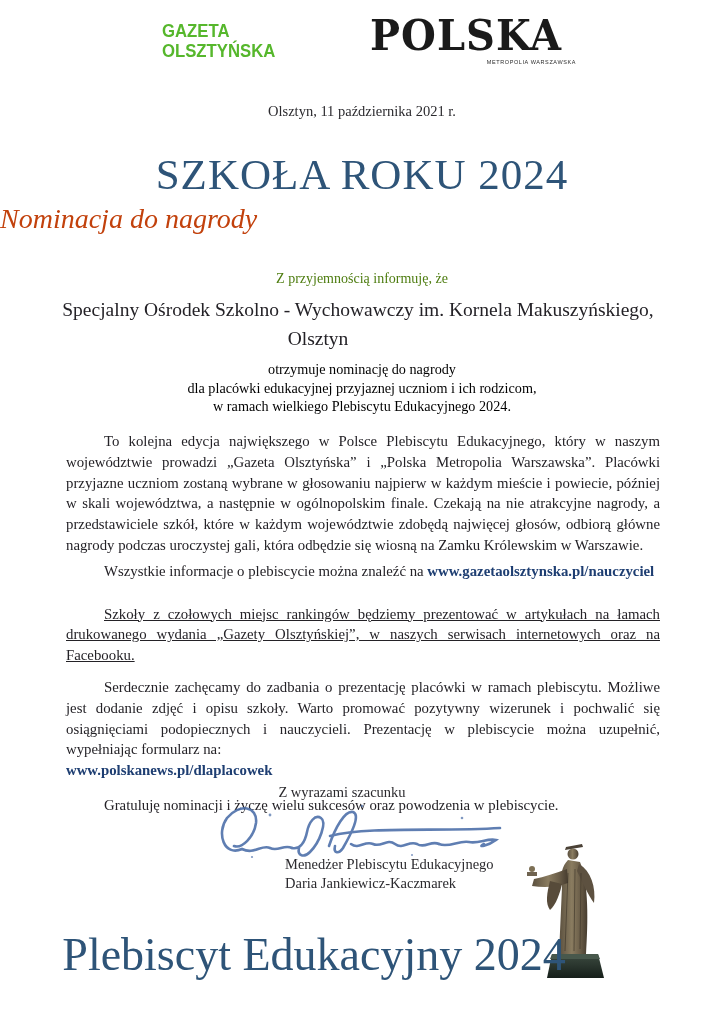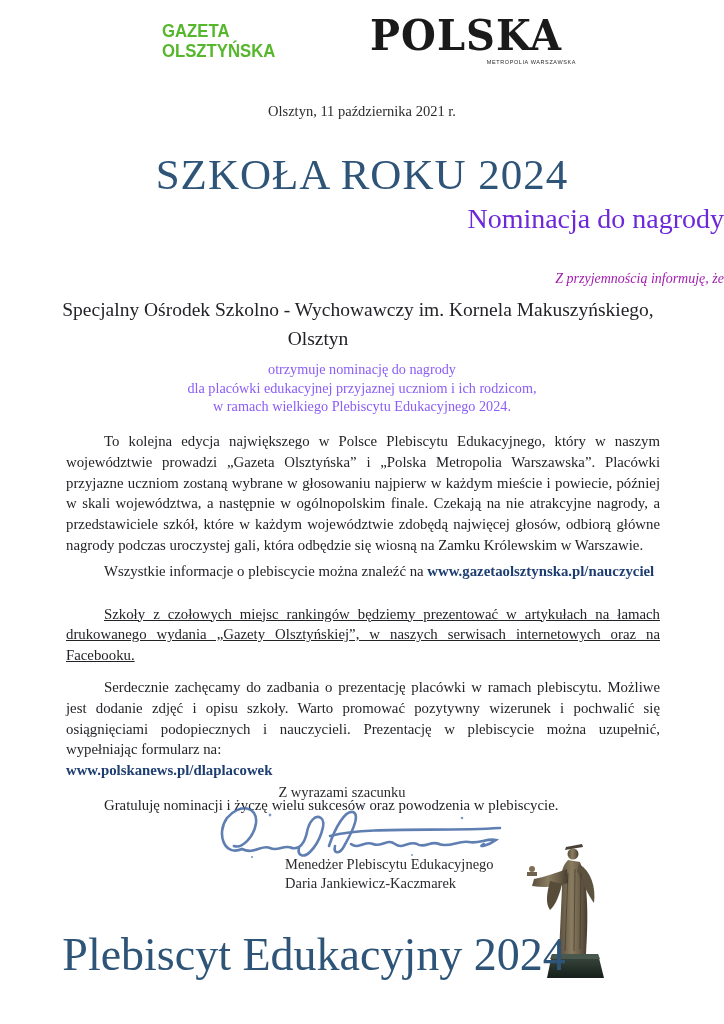--- a/index.html
+++ b/index.html
@@ -24,26 +24,26 @@
   .logo-polska .sub{
     font-family:"Liberation Sans", sans-serif;font-size:5.5px;color:#2a2a2a;
     letter-spacing:0.6px;text-align:right;margin-top:3px;
   }
   
   .dateline{position:absolute;top:103px;left:0;width:724px;text-align:center;font-size:14.5px;color:#2b2a2e;}
   .title{
     position:absolute;top:150px;left:0;width:724px;text-align:center;
     font-size:43px;letter-spacing:1px;color:#2e5478;white-space:nowrap;
   }
-  .subtitle{position:absolute;top:203px;left:0;width:724px;text-align:right;font-size:28px;color:#6d28d9;}
+  .subtitle{position:absolute;top:203px;left:0;width:724px;text-align:left;font-size:28px;color:#c2410c;font-style:italic;}
   
-  .lead{position:absolute;top:271px;left:0;width:724px;text-align:right;font-size:14px;color:#a21caf;font-style:italic;}
+  .lead{position:absolute;top:271px;left:0;width:724px;text-align:center;font-size:14px;color:#4d7c0f;}
   .school{position:absolute;top:298px;left:0;width:716px;text-align:center;font-size:19.5px;color:#242227;line-height:24px;}
   .school-city{position:absolute;top:328px;left:0;width:636px;text-align:center;font-size:19.5px;color:#242227;}
-  .award{position:absolute;top:360px;left:0;width:724px;text-align:center;font-size:14.2px;line-height:18.6px;color:#8b5cf6;}
+  .award{position:absolute;top:360px;left:0;width:724px;text-align:center;font-size:14.2px;line-height:18.6px;color:#000000;}
   
   .body-col{position:absolute;left:66px;top:431px;width:594px;font-size:14.8px;line-height:20.8px;color:#242227;}
   .body-col p{margin:0;text-align:justify;text-indent:38px;}
   .p-info{margin-top:5px !important;font-family:Liberation Serif, serif;}
   .p-mid{margin-top:22px !important;text-decoration:underline;}
   .p-enc{margin-top:11px !important;}
   .p-link{margin-top:0 !important;text-indent:0 !important;text-align:left !important;}
   .p-congrats{margin-top:14px !important;text-align:left !important;}
   a.doclink{color:#1e3e72;font-weight:bold;text-decoration:none;}
   

